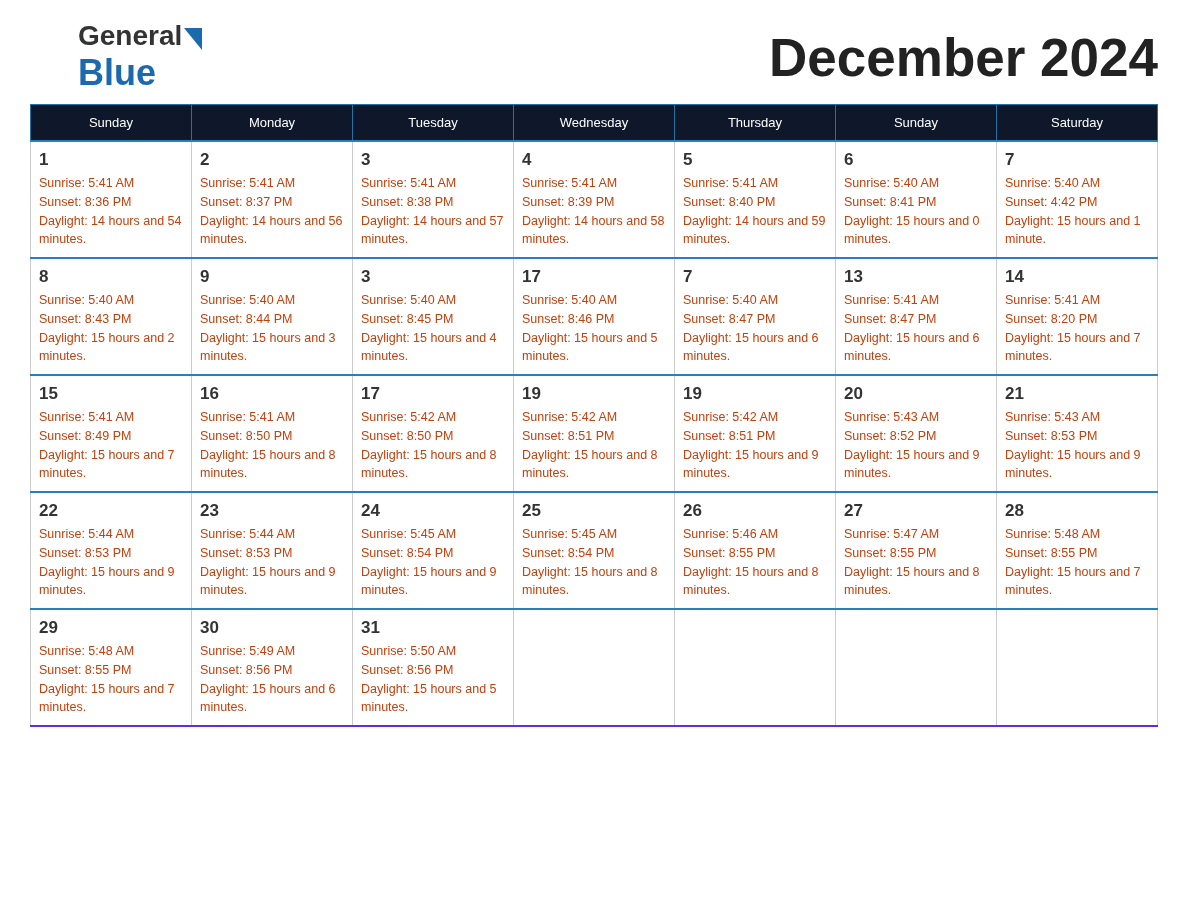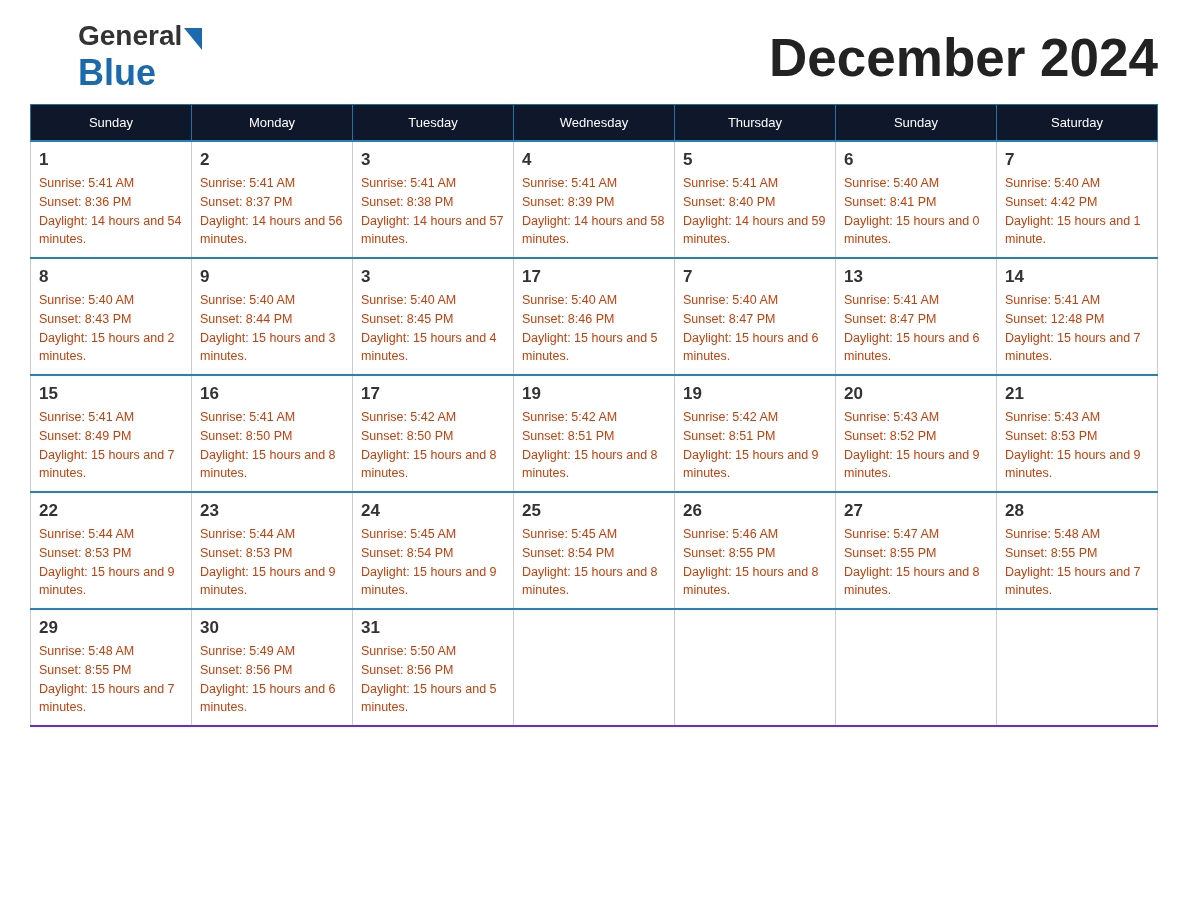--- a/index.html
+++ b/index.html
@@ -236,21 +236,21 @@
         <div class="day-info">
           <span>Sunrise: 5:41 AM</span><br>
           <span>Sunset: 8:47 PM</span><br>
           <span>Daylight: 15 hours and 6 minutes.</span>
         </div>
       </td>
         <td>
         <span class="day-number">14</span>
         <div class="day-info">
           <span>Sunrise: 5:41 AM</span><br>
-          <span>Sunset: 12:48 PM</span><br>
+          <span>Sunset: 8:20 PM</span><br>
           <span>Daylight: 15 hours and 7 minutes.</span>
         </div>
       </td>
       </tr>
       <tr>
         <td>
         <span class="day-number">15</span>
         <div class="day-info">
           <span>Sunrise: 5:41 AM</span><br>
           <span>Sunset: 8:49 PM</span><br>

